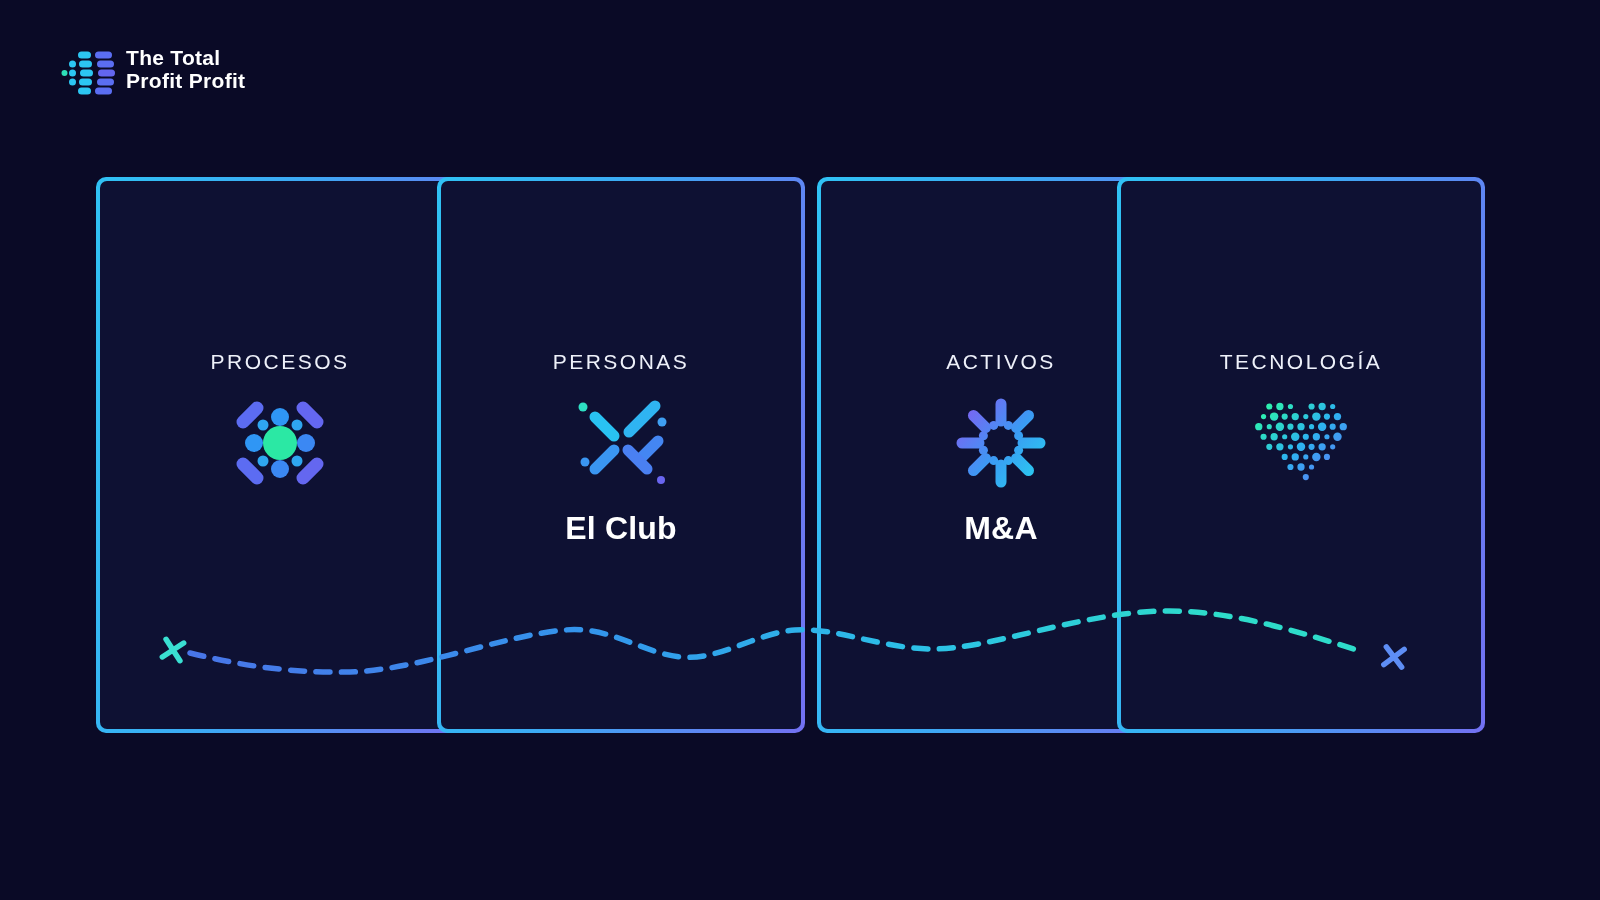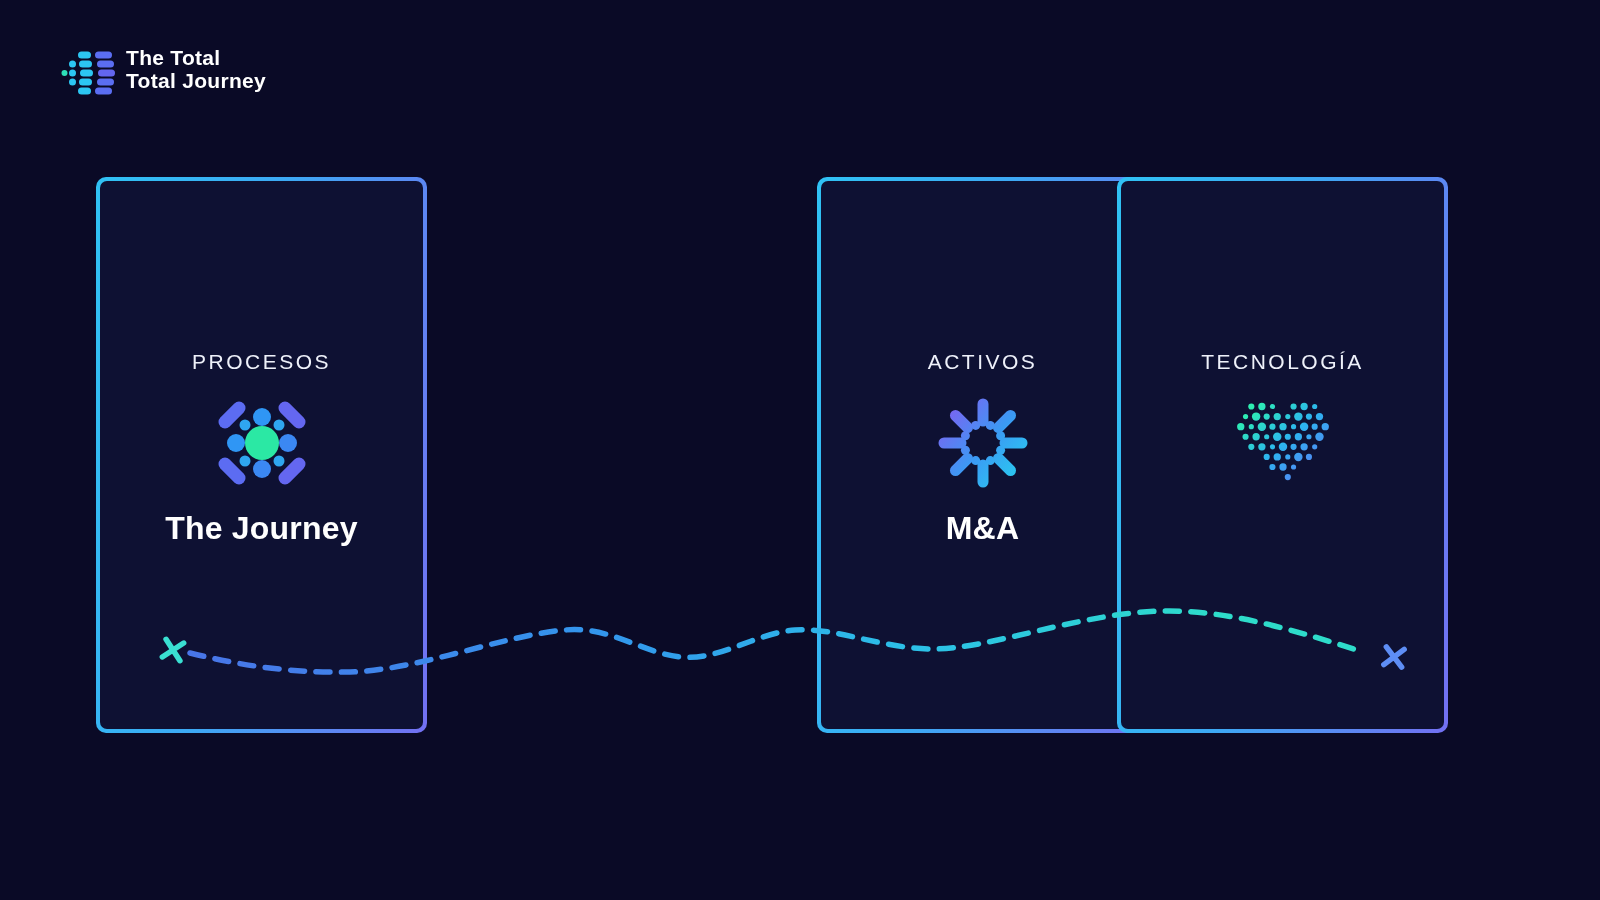--- a/index.html
+++ b/index.html
@@ -26,21 +26,21 @@
     font-weight: 700;
     font-size: 21px;
     line-height: 23px;
     letter-spacing: 0.3px;
   }
 
   
   .card {
     position: absolute;
     top: 177px;
-    width: 331px;
+    width: 368px;
     height: 556px;
     border-radius: 10px;
     padding: 4px;
     background: linear-gradient(100deg, #30c2f4 0%, #3da9f4 45%, #7370f2 100%);
     z-index: 1;
   }
   .card-1 { left: 96px; }
   .card-2 { left: 437px; }
   .card-3 { left: 777px; margin-left: 40px; }
   .card-4 { left: 1117px; }
@@ -104,21 +104,21 @@
       <rect x="20" y="23.5" width="13" height="7" rx="3.5" fill="#2cc6f2"></rect>
       <rect x="38" y="23.5" width="17" height="7" rx="3.5" fill="#6366f0"></rect>
       <circle cx="12.5" cy="36" r="3.5" fill="#2cc6f2"></circle>
       <rect x="19" y="32.5" width="13" height="7" rx="3.5" fill="#2cc6f2"></rect>
       <rect x="37" y="32.5" width="17" height="7" rx="3.5" fill="#5b6ef2"></rect>
       <rect x="18" y="41.5" width="13" height="7" rx="3.5" fill="#2cc6f2"></rect>
       <rect x="35" y="41.5" width="17" height="7" rx="3.5" fill="#5b6ef2"></rect>
     </svg>
     <div class="logo-text">
       <div>The Total</div>
-      <div>Total Journey</div>
+      <div>Profit Profit</div>
     </div>
   </div>
 
   <div class="card card-1">
     <div class="card-inner">
       <div class="card-label">PROCESOS</div>
       <svg class="card-icon" viewBox="0 0 96 96">
         <line x1="11" y1="27" x2="25" y2="13" stroke="#5c6cf2" stroke-width="13" stroke-linecap="round"></line>
         <line x1="71" y1="13" x2="85" y2="27" stroke="#6467f0" stroke-width="13" stroke-linecap="round"></line>
         <line x1="11" y1="69" x2="25" y2="83" stroke="#5c6cf2" stroke-width="13" stroke-linecap="round"></line>
@@ -126,24 +126,40 @@
         <circle cx="48" cy="22" r="9" fill="#2f96f5"></circle>
         <circle cx="48" cy="74" r="9" fill="#3b88f3"></circle>
         <circle cx="22" cy="48" r="9" fill="#2f96f5"></circle>
         <circle cx="74" cy="48" r="9" fill="#3b88f3"></circle>
         <circle cx="31" cy="30" r="5.5" fill="#2fa6f0"></circle>
         <circle cx="65" cy="30" r="5.5" fill="#2fa6f0"></circle>
         <circle cx="31" cy="66" r="5.5" fill="#2fa6f0"></circle>
         <circle cx="65" cy="66" r="5.5" fill="#2fa6f0"></circle>
         <circle cx="48" cy="48" r="17" fill="#2be8a4"></circle>
       </svg>
-      <div class="card-title">The Journey</div>
-    </div>
-  </div>
-
+    </div>
+  </div>
+
+  <div class="card card-2">
+    <div class="card-inner">
+      <div class="card-label">PERSONAS</div>
+      <svg class="card-icon" viewBox="0 0 96 96">
+        <circle cx="10" cy="12" r="4.5" fill="#2ee0c4"></circle>
+        <line x1="22" y1="22" x2="41" y2="41" stroke="#29c2f2" stroke-width="11" stroke-linecap="round"></line>
+        <line x1="82" y1="11" x2="56" y2="37" stroke="#2fb4f2" stroke-width="11" stroke-linecap="round"></line>
+        <circle cx="89" cy="27" r="4.5" fill="#3f9ff2"></circle>
+        <line x1="85" y1="46" x2="68" y2="63" stroke="#4486f2" stroke-width="11" stroke-linecap="round"></line>
+        <line x1="55" y1="55" x2="74" y2="74" stroke="#4a80f2" stroke-width="11" stroke-linecap="round"></line>
+        <circle cx="88" cy="85" r="4" fill="#6a66f0"></circle>
+        <line x1="41" y1="55" x2="22" y2="74" stroke="#3a96f2" stroke-width="11" stroke-linecap="round"></line>
+        <circle cx="12" cy="67" r="4.5" fill="#3a96f2"></circle>
+      </svg>
+      <div class="card-title">El Club</div>
+    </div>
+  </div>
 
   <div class="card card-3">
     <div class="card-inner">
       <div class="card-label">ACTIVOS</div>
       <svg class="card-icon" viewBox="0 0 96 96">
         <defs>
           <linearGradient id="gStar" gradientUnits="userSpaceOnUse" x1="15" y1="15" x2="85" y2="75">
             <stop offset="0" stop-color="#7866f2"></stop>
             <stop offset="0.55" stop-color="#3b9af4"></stop>
             <stop offset="1" stop-color="#2bc6f0"></stop>

